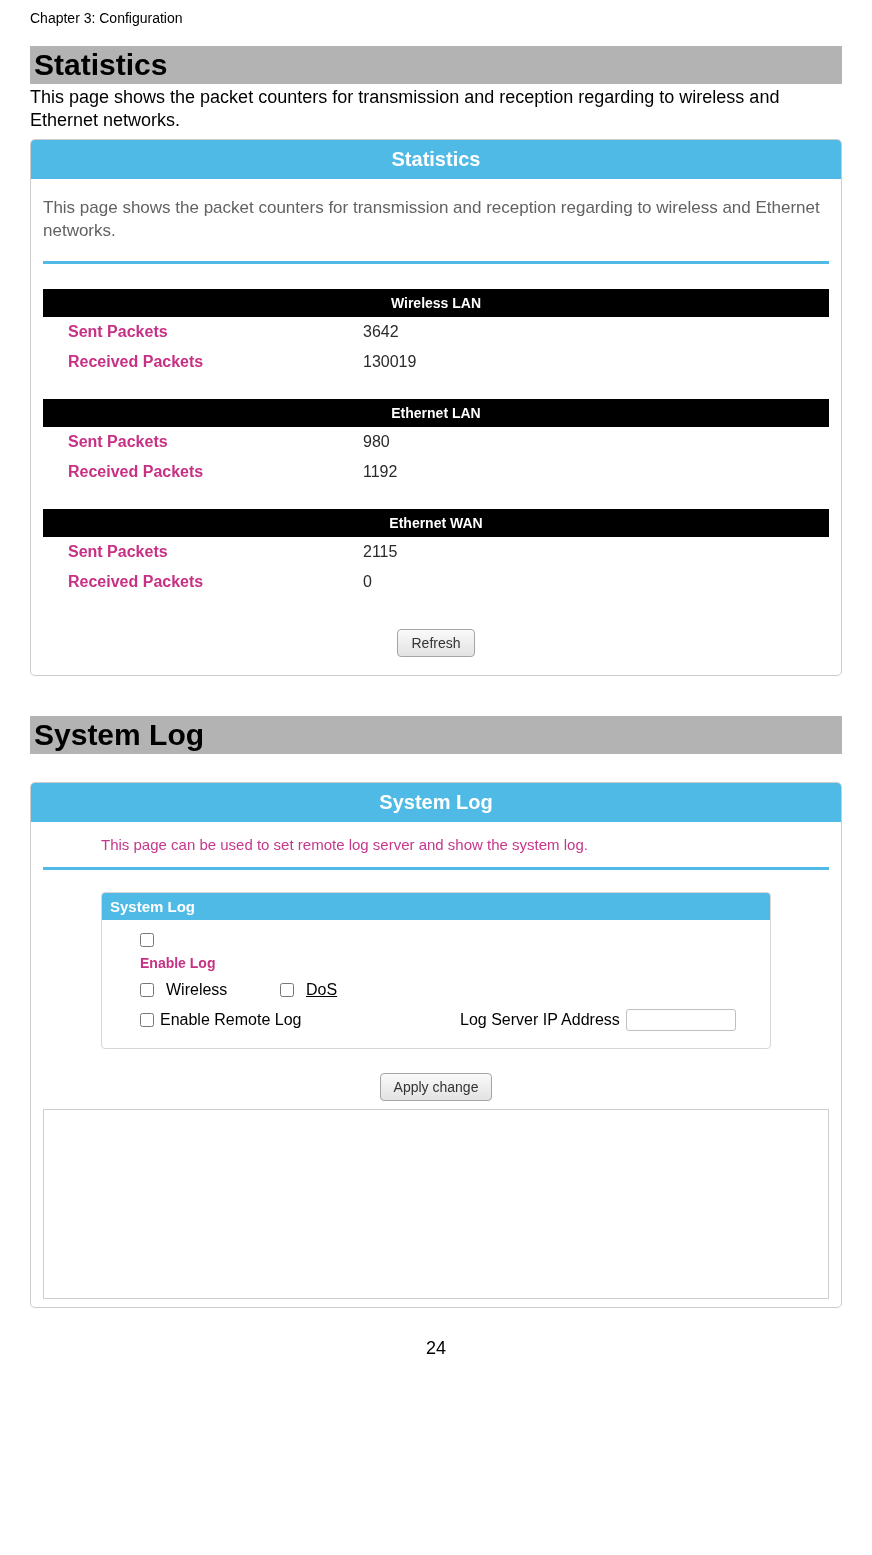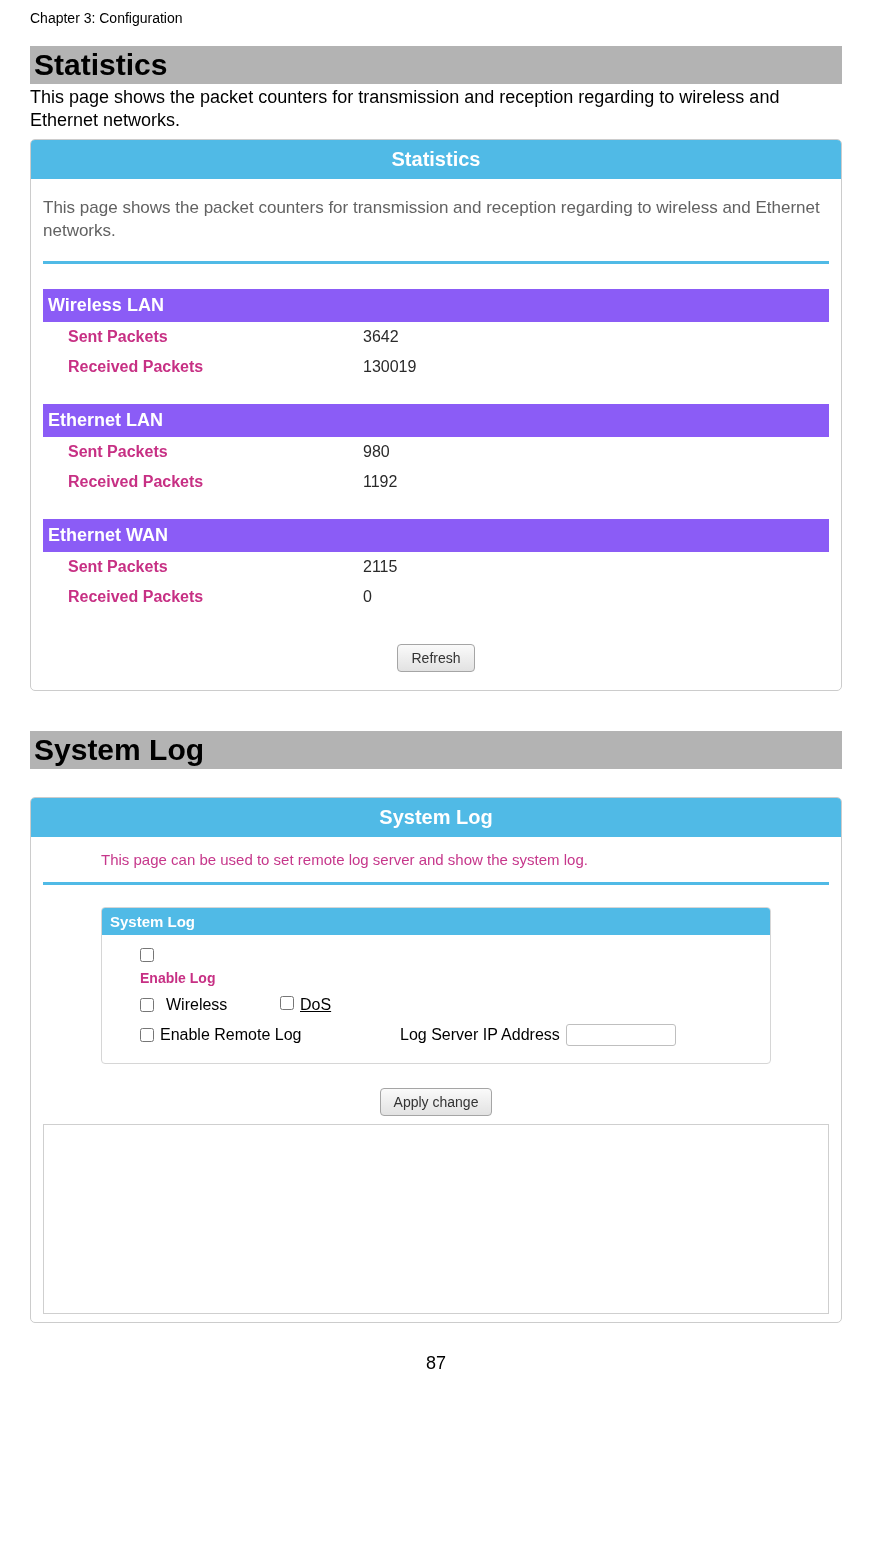--- a/index.html
+++ b/index.html
@@ -52,25 +52,26 @@
     }
     .hr-blue {
       height: 3px;
       background: #50bae6;
       margin: 0 12px 25px 12px;
     }
     .stats-block {
       margin: 0 12px 22px 12px;
     }
     .stats-header {
-      background: #8b5cf6;
+      background: #000000;
       color: #fff;
       font-weight: bold;
-      font-size: 18px;
+      font-size: 14px;
       padding: 6px 5px;
+      text-align: center;
     }
     .stats-row {
       display: flex;
       padding: 6px 0;
     }
     .stats-label {
       color: #c73084;
       font-weight: bold;
       font-size: 16px;
       width: 320px;
@@ -137,23 +138,23 @@
       display: flex;
       align-items: center;
       padding: 5px 0 5px 30px;
     }
     input[type="checkbox"] {
       width: 14px;
       height: 14px;
     }
     .col1 { width: 320px; display:flex; align-items:center; gap:6px; }
     .col2 { width: 140px; display:flex; align-items:center; gap:12px; }
-    .col3 { display:flex; gap:6px;text-decoration:underline; }
+    .col3 { display:flex; align-items:center; gap:12px;text-decoration:underline; }
     .ip-row { display:flex; align-items:center; padding: 5px 0 5px 30px; }
-    .ip-row .col-remote { width:260px; display:flex; align-items:center; gap:6px; }
+    .ip-row .col-remote { width:320px; display:flex; align-items:center; gap:6px; }
     .ip-row .col-ip { display:flex; align-items:center; gap:6px; }
     .ip-input {
       border: 1px solid #bfbfbf;
       border-radius: 3px;
       height: 22px;
       width: 110px;
       padding: 0 4px;
       font-size: 13px;
     }
     .apply-wrap {
@@ -278,13 +279,13 @@
   </div>
 
   <div class="apply-wrap">
     <button class="btn">Apply change</button>
   </div>
 
   <textarea class="log-textarea" readonly="" style=""></textarea>
 
 </div>
 
-<div class="page-number">87</div>
+<div class="page-number">24</div>
 
 </body></html>

